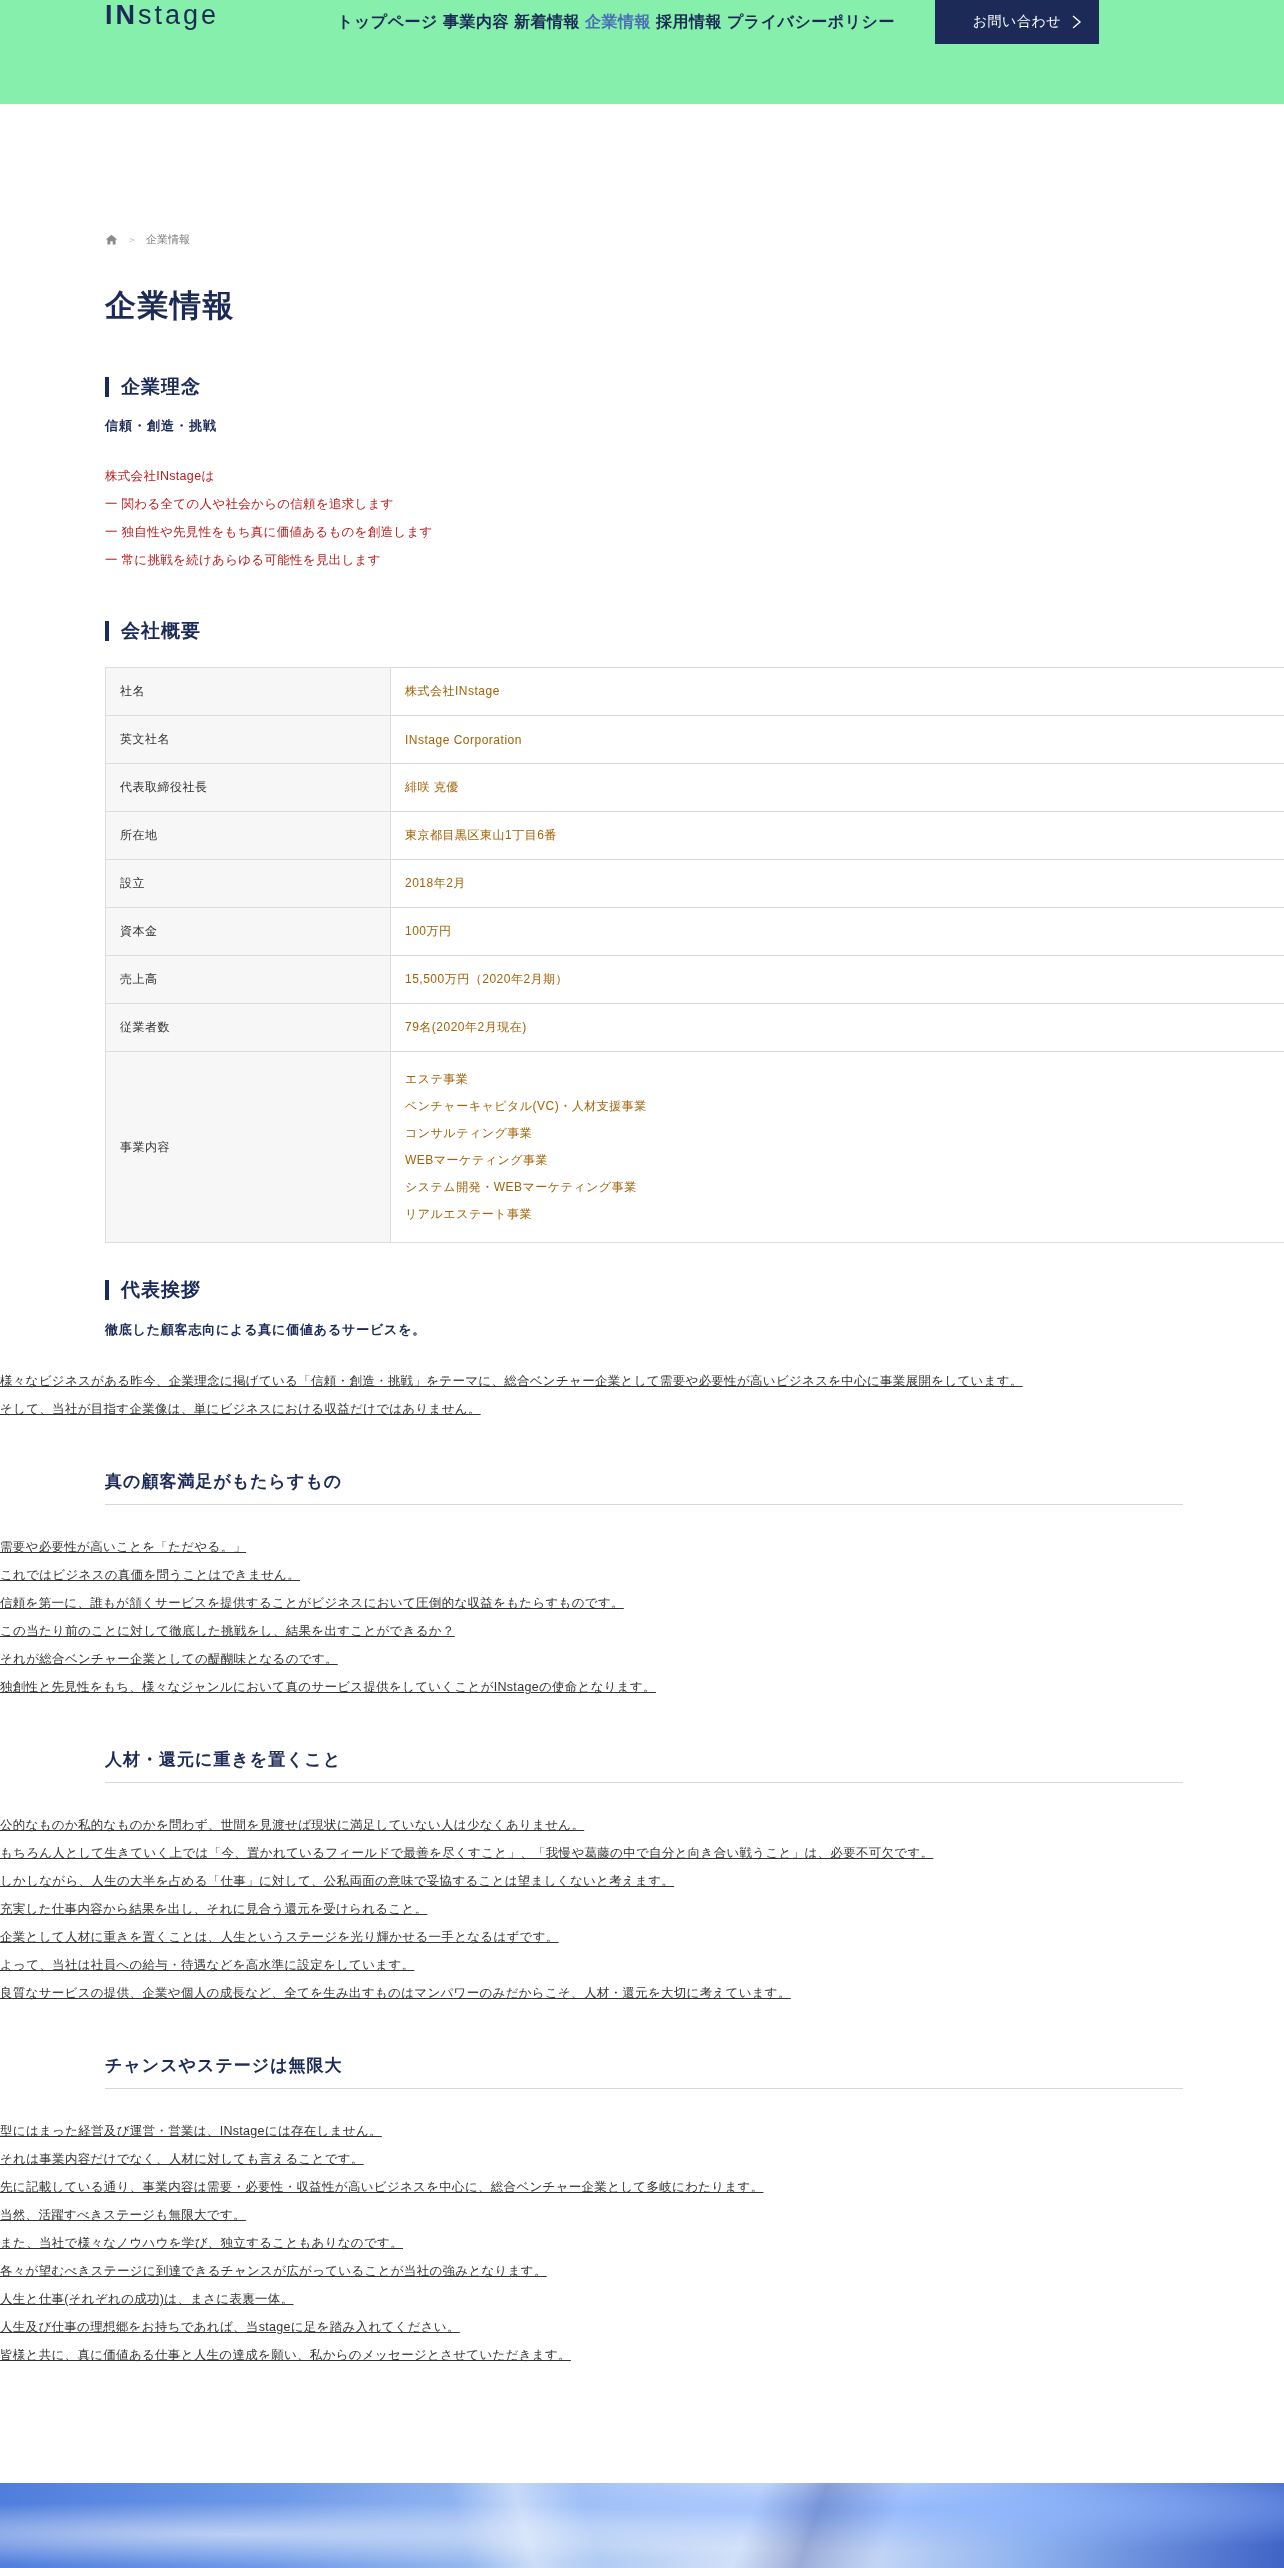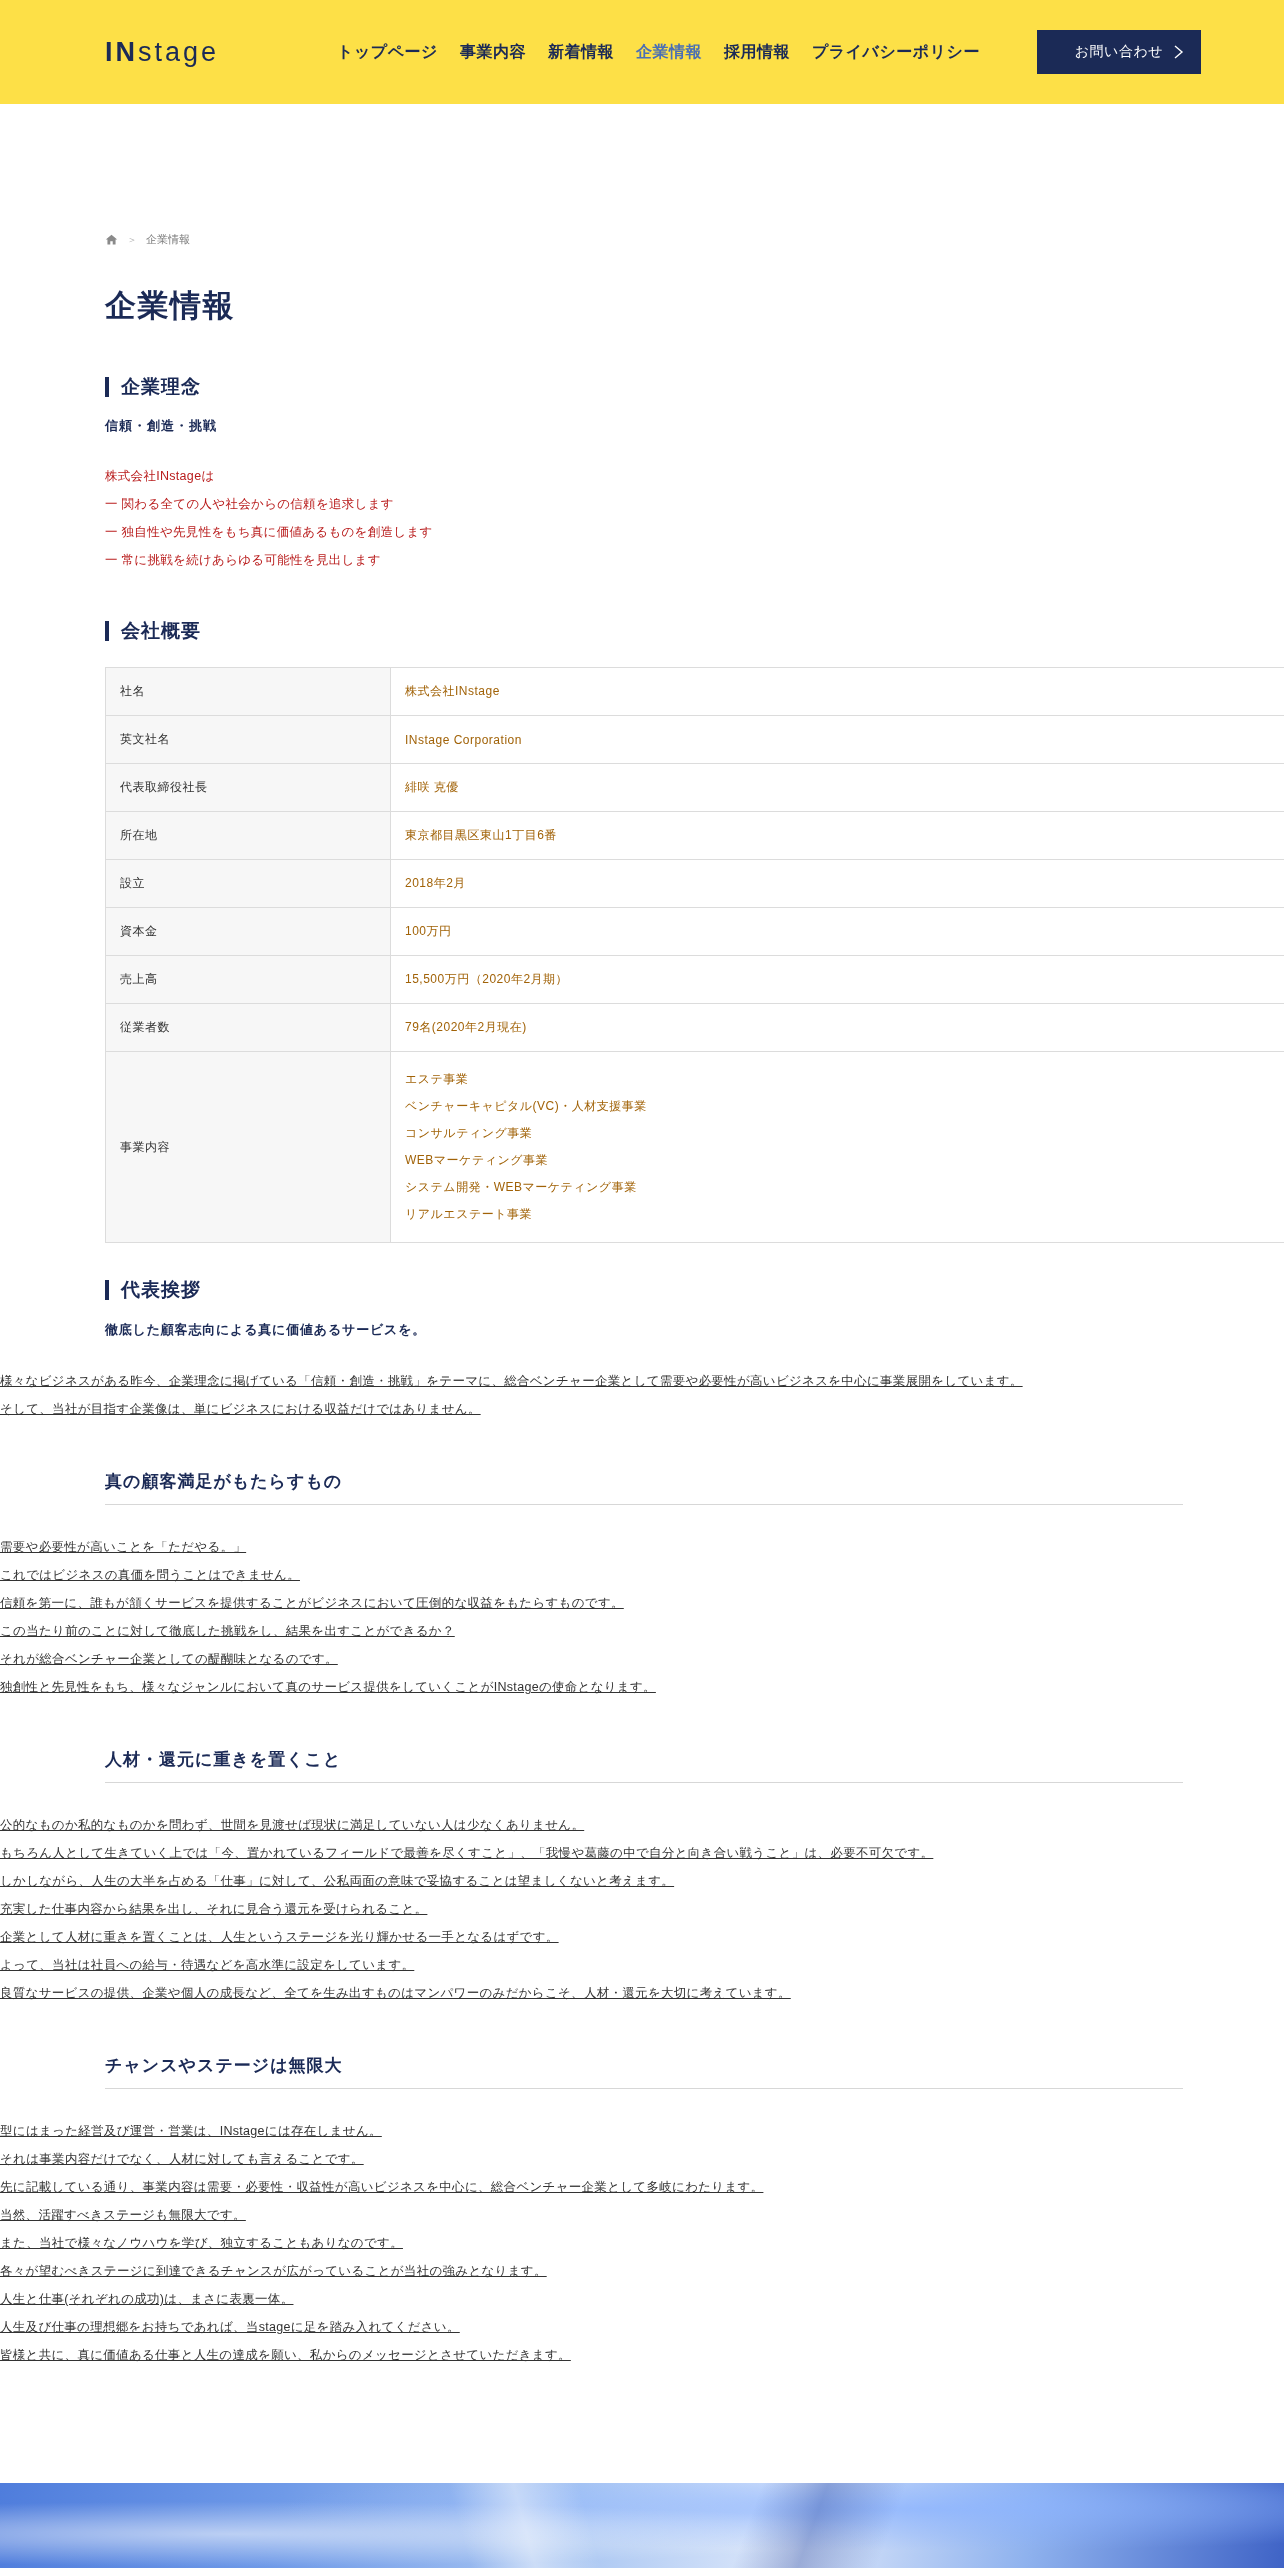--- a/index.html
+++ b/index.html
@@ -9,36 +9,36 @@
     background: #ffffff;
     font-family: "Liberation Sans", "DejaVu Sans", sans-serif;
     color: #222;
   }
   body { width: 1284px; min-height: 2568px; position: relative; overflow: hidden; }
 
   
   .header {
     height: 104px;
     display: flex;
-    align-items: center;
+    align-items: flex-start;
     padding: 0 0 0 105px;
-    background: #fde047;
+    background: #86efac;
   }
   .logo {
     font-size: 27px;
     letter-spacing: 3px;
     color: #1b2a56;
     font-weight: 400;
   }
   .logo .bold { font-weight: 700; }
   .nav {
     display: flex;
     align-items: center;
     margin-left: 118px;
-    gap: 22px;
+    gap: 5px;
   }
   .nav-item {
     font-size: 16px;
     color: #1b2a56;
     letter-spacing: 0.5px;
     font-weight: 700;
     white-space: nowrap;
   }
   .nav-item.active { color: #4a6fb5; }
   .contact-btn {

